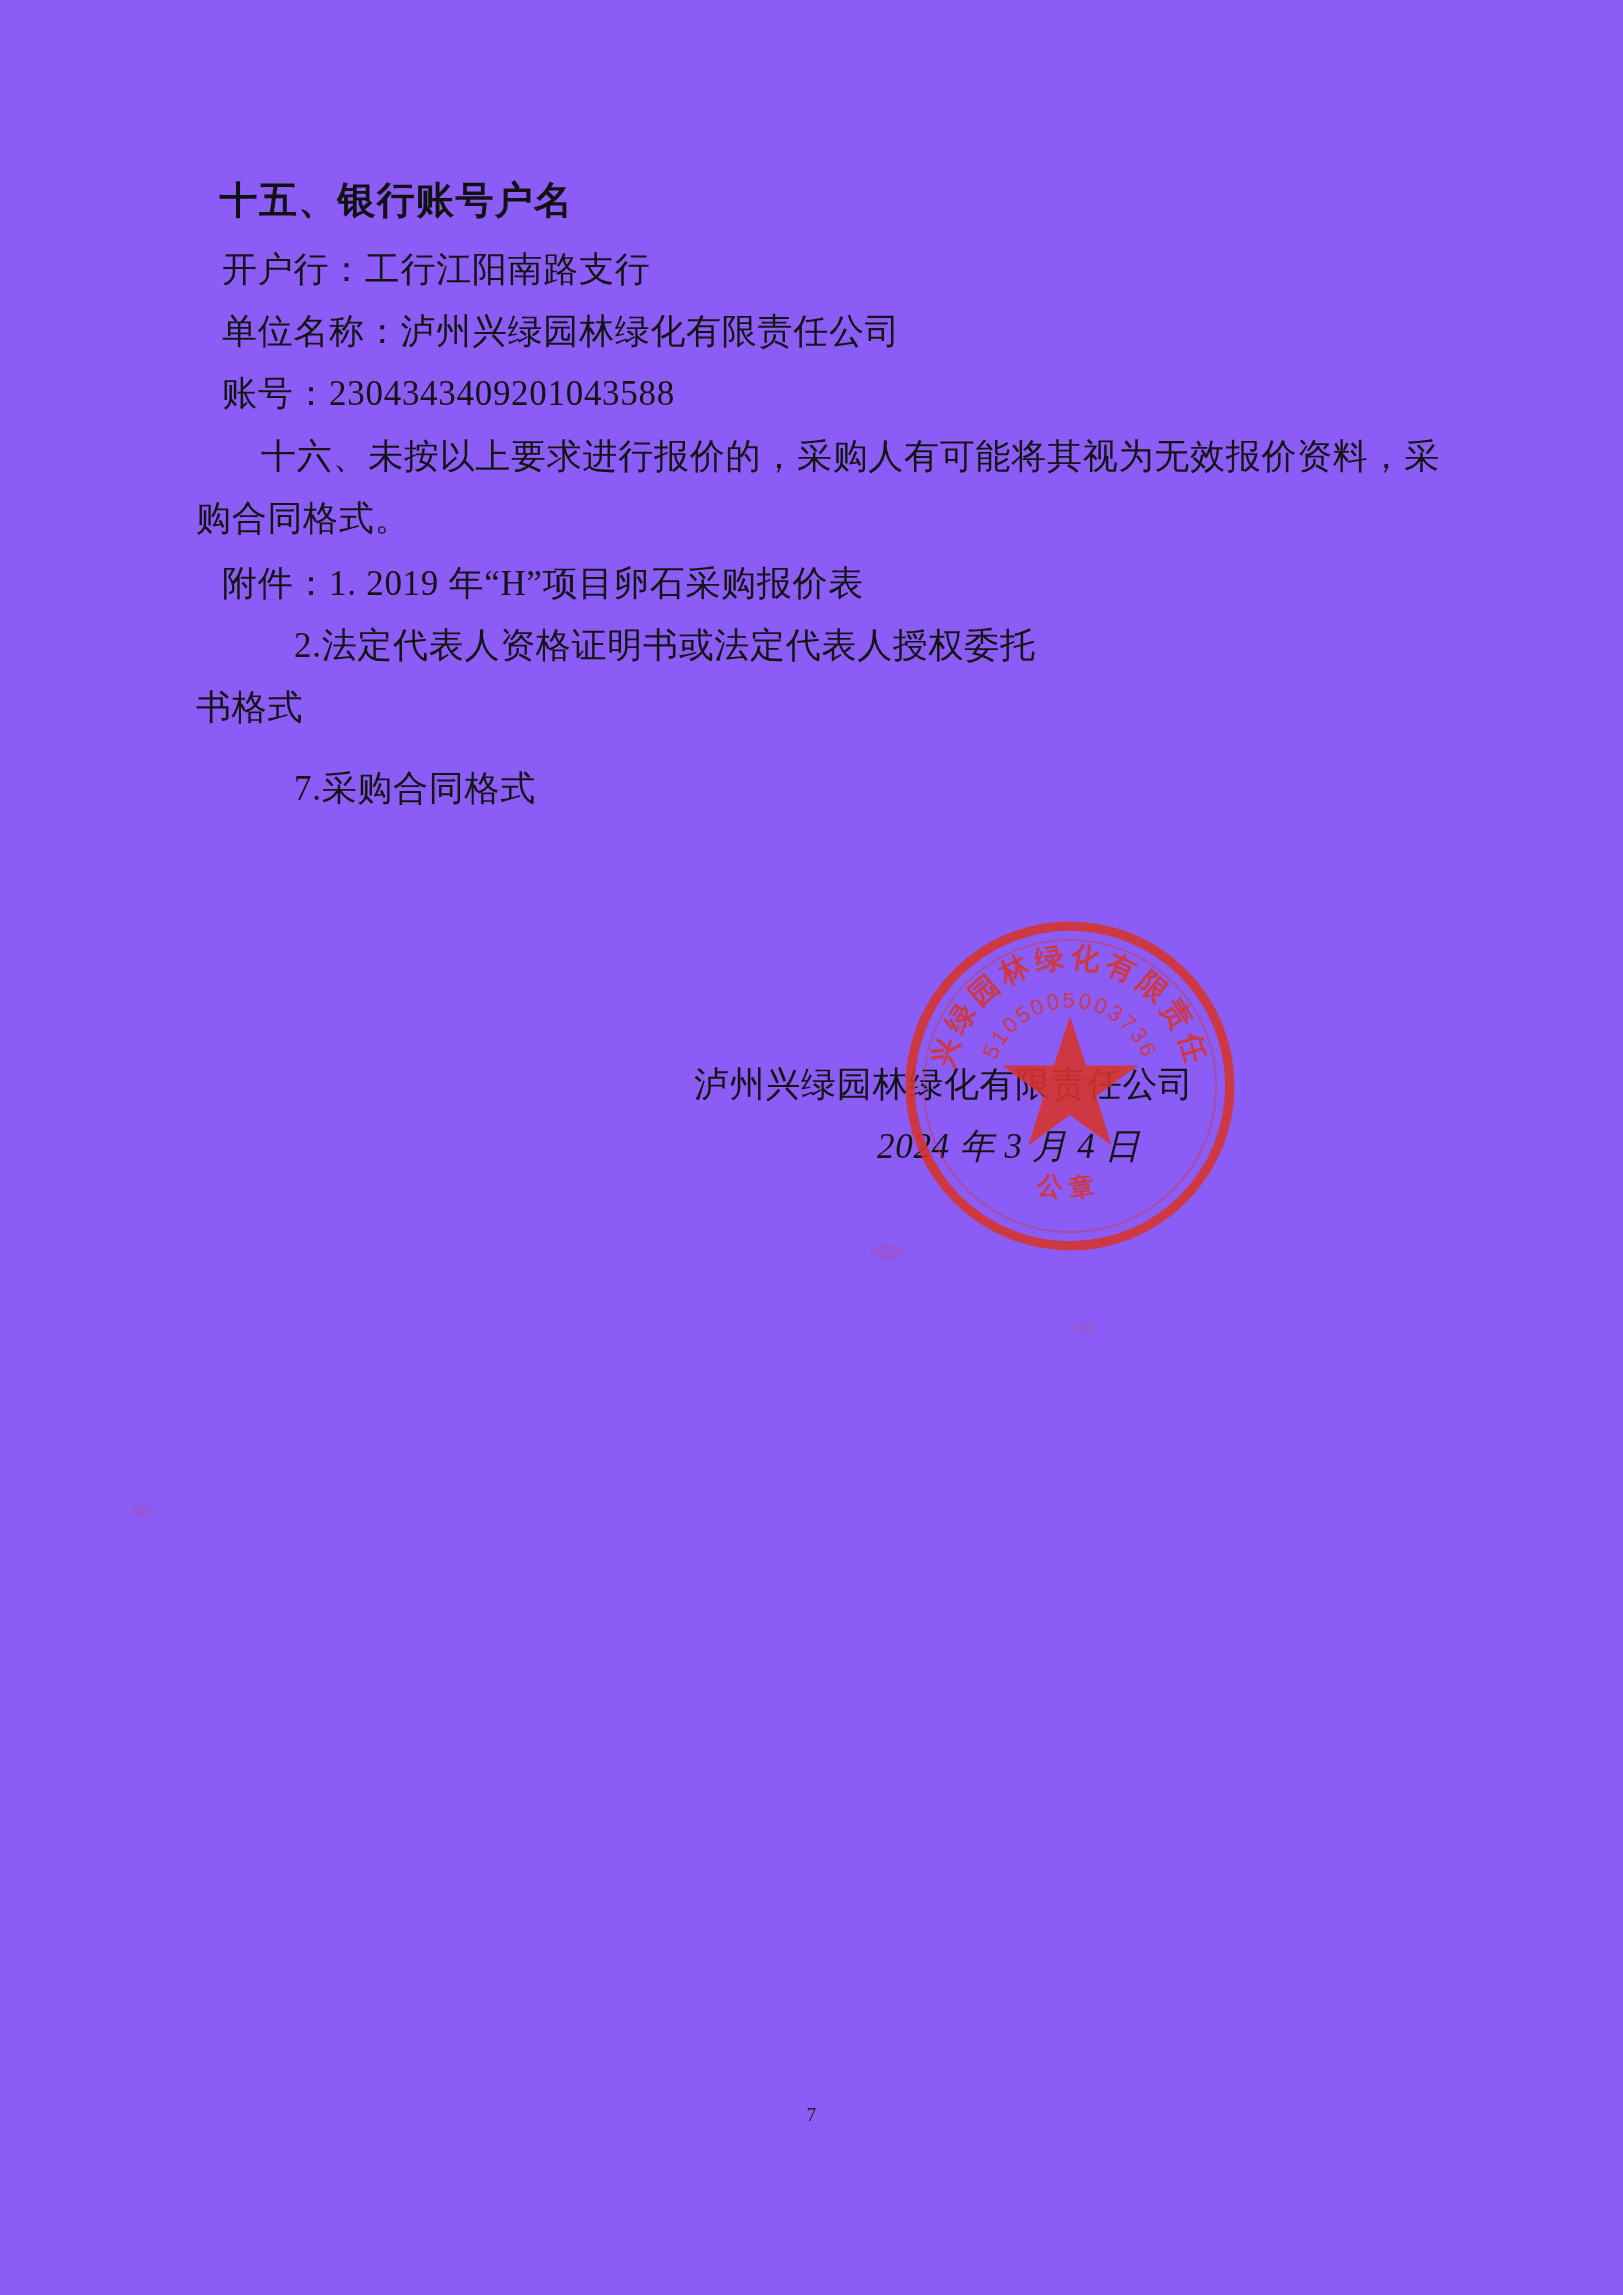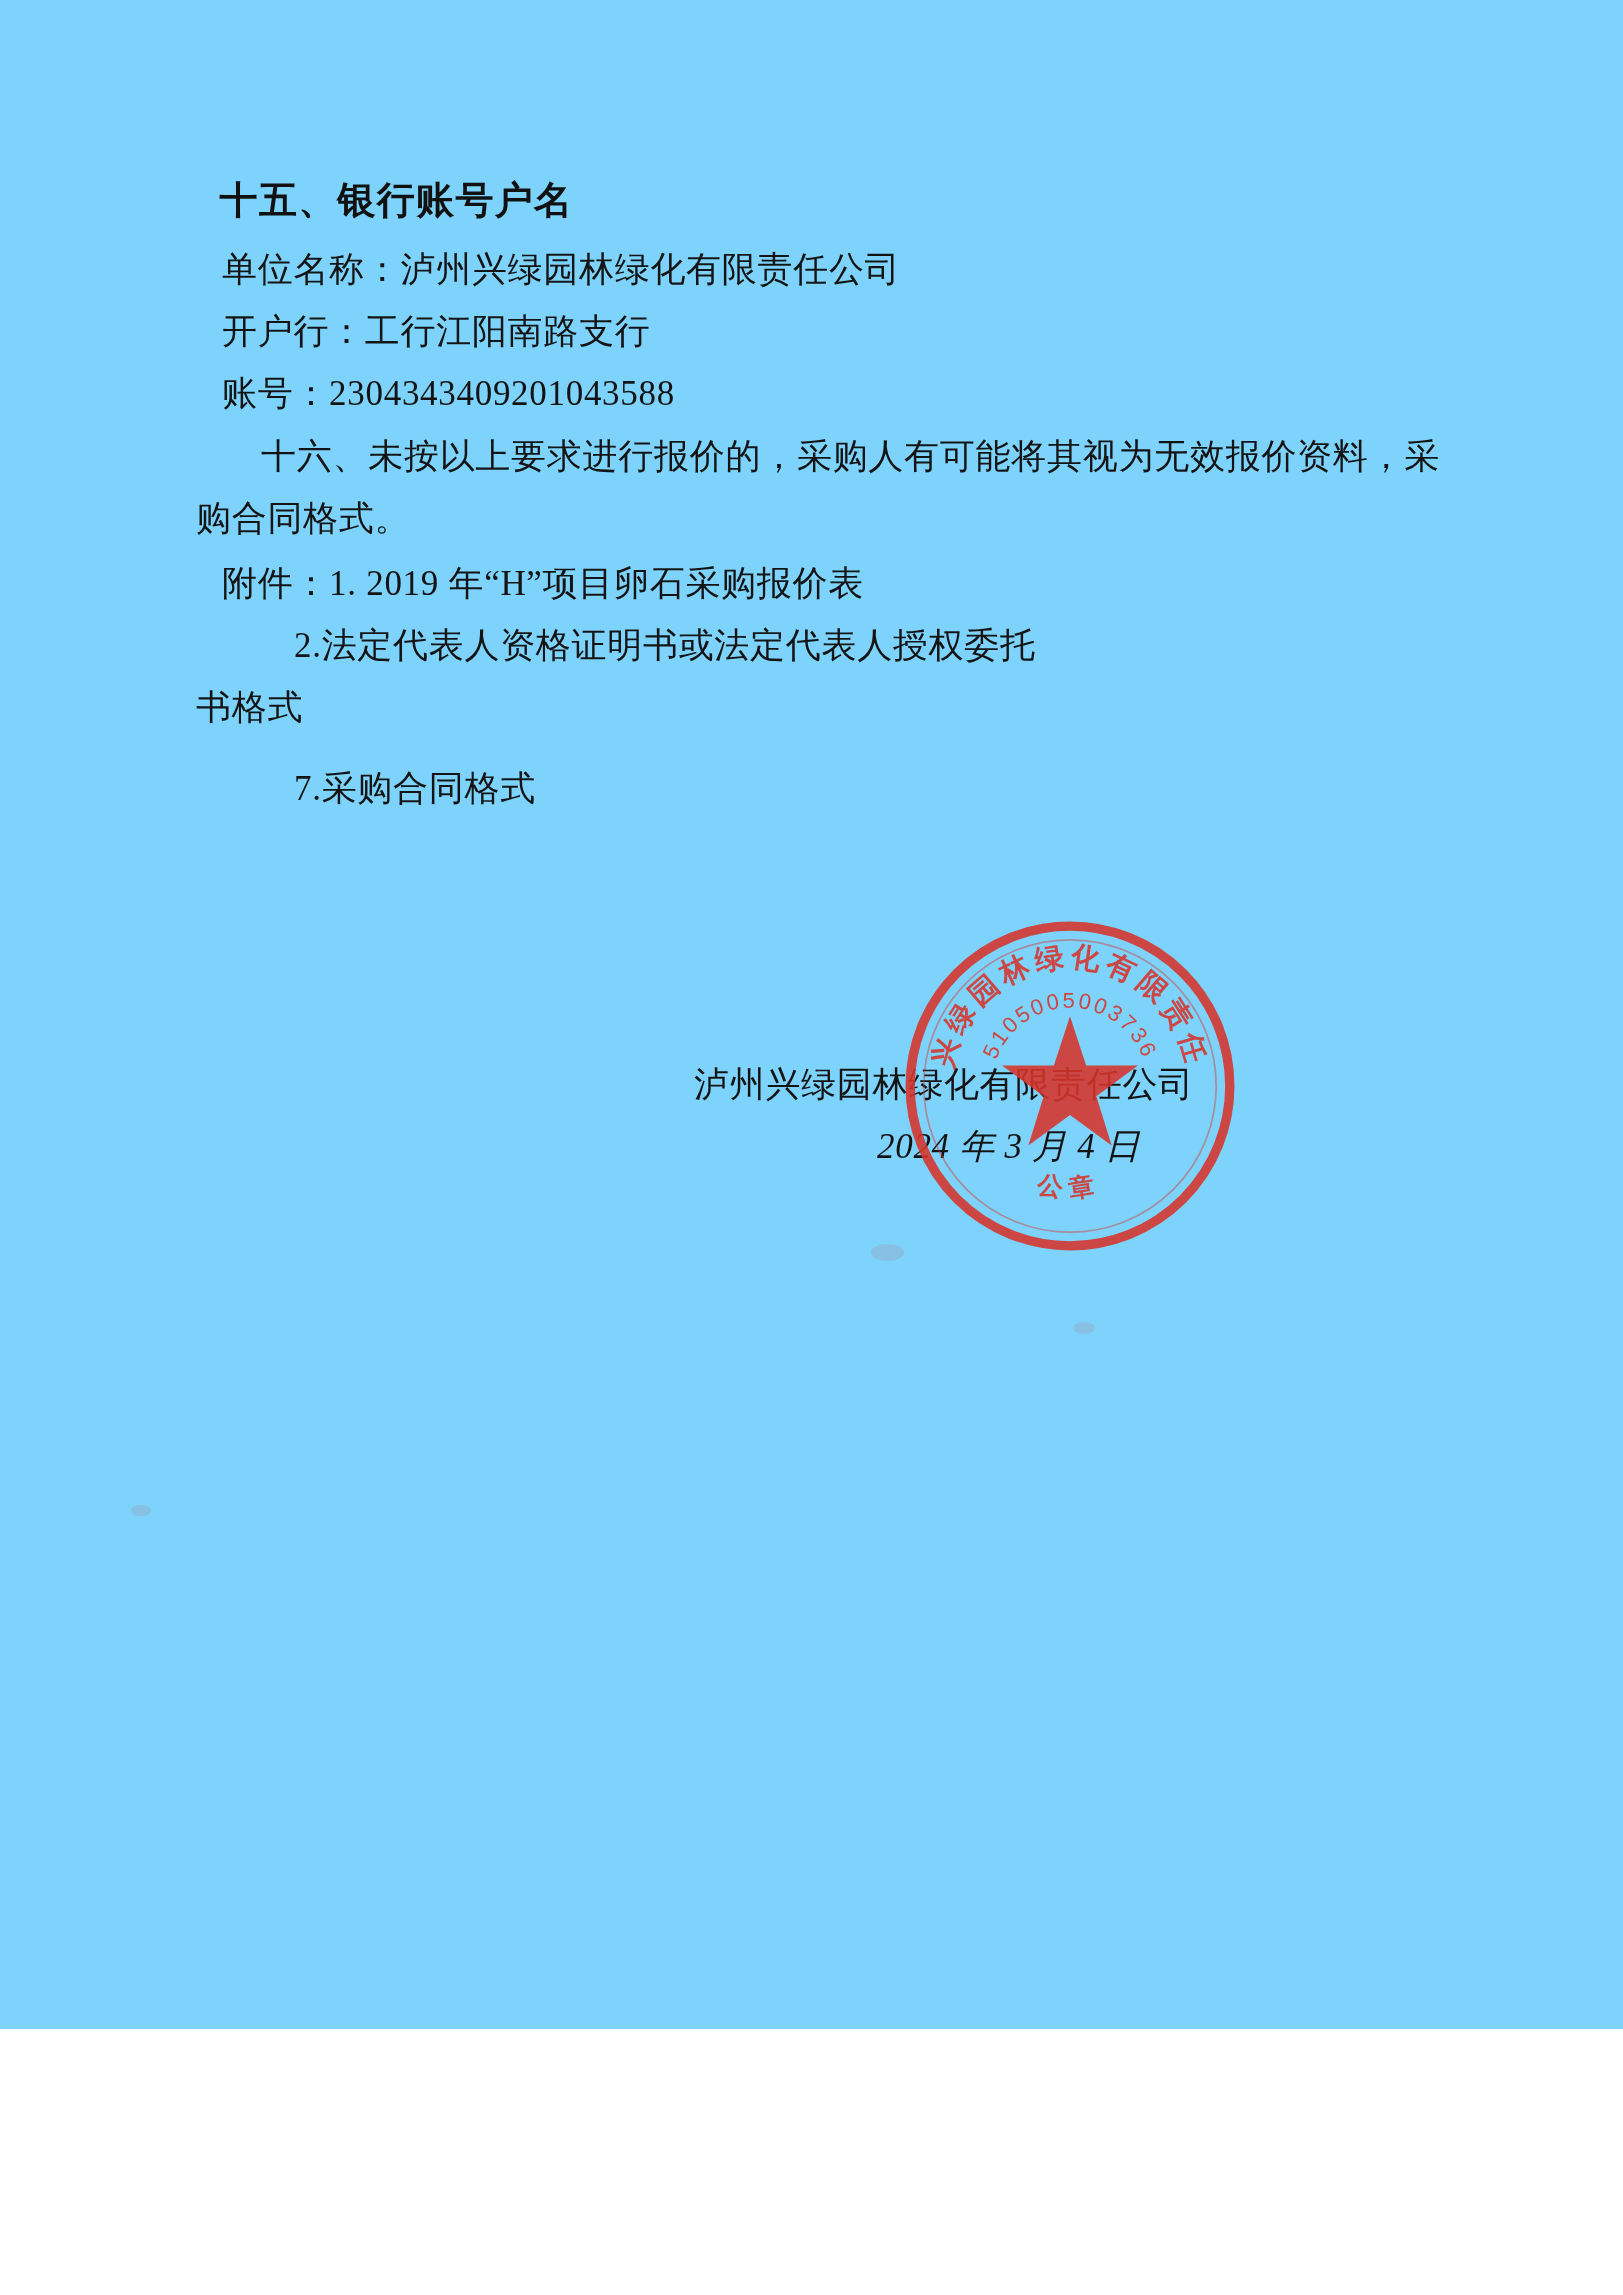--- a/index.html
+++ b/index.html
@@ -6,22 +6,22 @@
     margin: 0;
     padding: 0;
     background: #ffffff;
   }
   body {
     font-family: "Liberation Serif", "DejaVu Serif", serif;
   }
   .page {
     position: relative;
     width: 1623px;
-    height: 2029px;
-    background: #7dd3fc;
+    height: 2295px;
+    background: #8b5cf6;
     overflow: hidden;
   }
   .content {
     position: absolute;
     left: 196px;
     top: 167px;
     width: 1244px;
   }
   .heading {
     font-size: 38px;
@@ -103,22 +103,22 @@
 </style>
 </head>
 <body>
 
 <div class="page">
 
   <div class="content">
 
     <h1 class="heading">十五、银行账号户名</h1>
 
+    <p class="para indent2">开户行：工行江阳南路支行</p>
     <p class="para indent2">单位名称：泸州兴绿园林绿化有限责任公司</p>
-    <p class="para indent2">开户行：工行江阳南路支行</p>
     <p class="para indent2">账号：2304343409201043588</p>
 
     <p class="para justify" style="text-indent:65px;">十六、未按以上要求进行报价的，采购人有可能将其视为无效报价资料，采购合同格式。</p>
 
     <p class="para indent2" style="margin-top:2.6px;">附件：1. 2019 年“H”项目卵石采购报价表</p>
     <p class="para indent-deep">2.法定代表人资格证明书或法定代表人授权委托</p>
     <p class="para">书格式</p>
     <p class="para indent-deep" style="margin-top:18.3px;">7.采购合同格式</p>
 
   </div>

